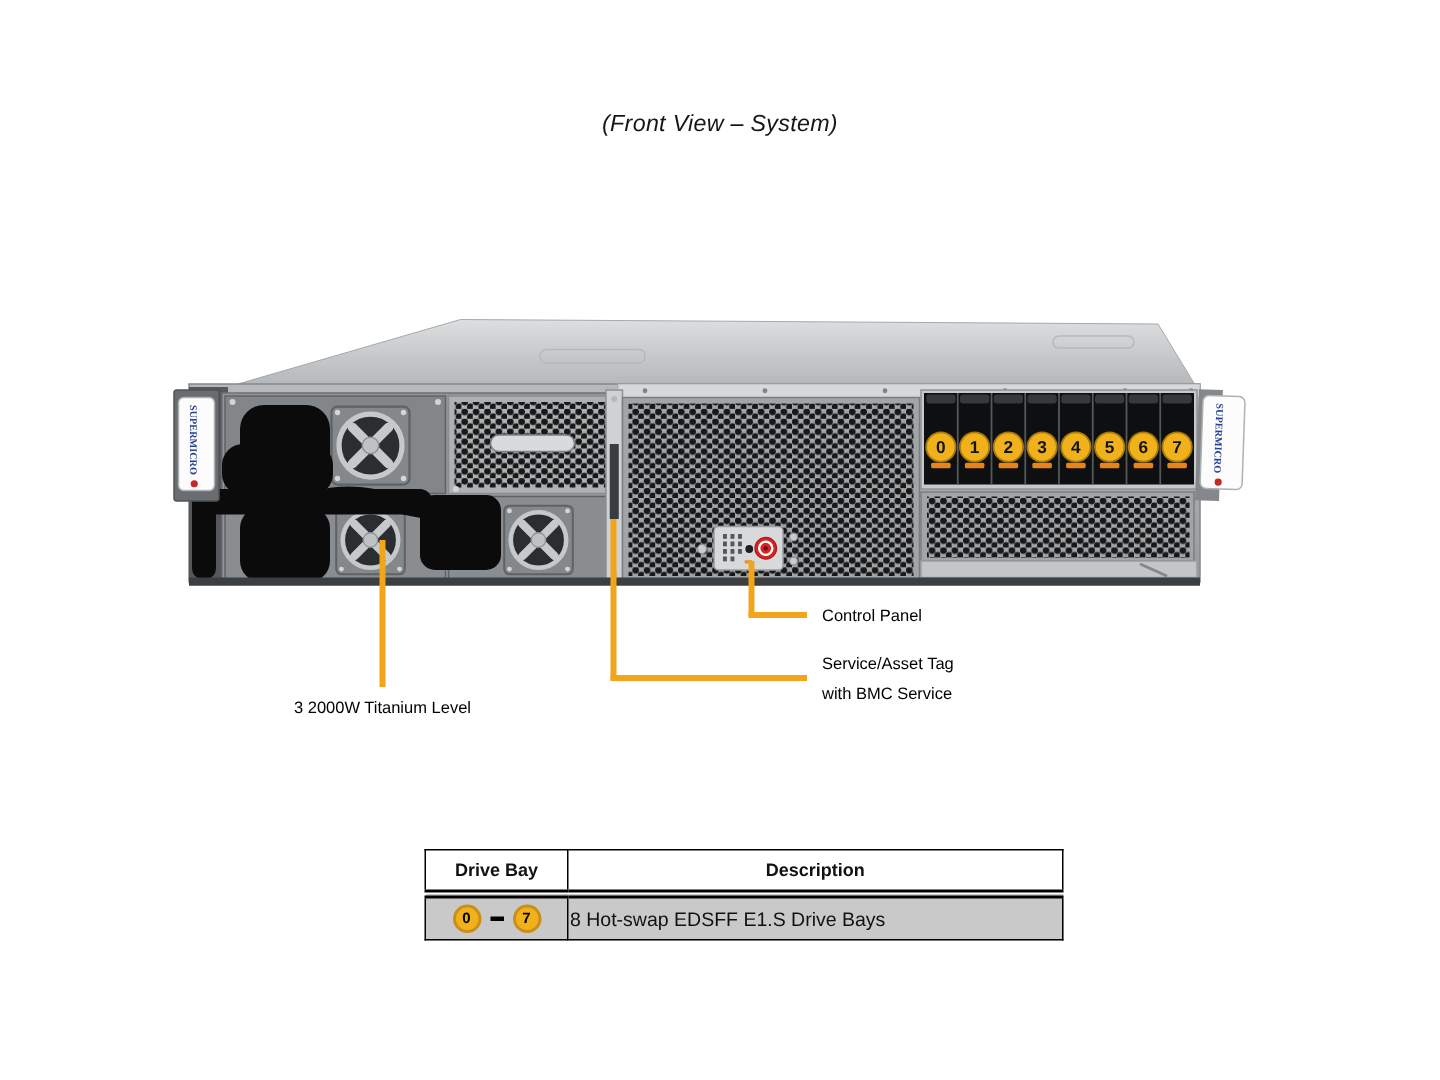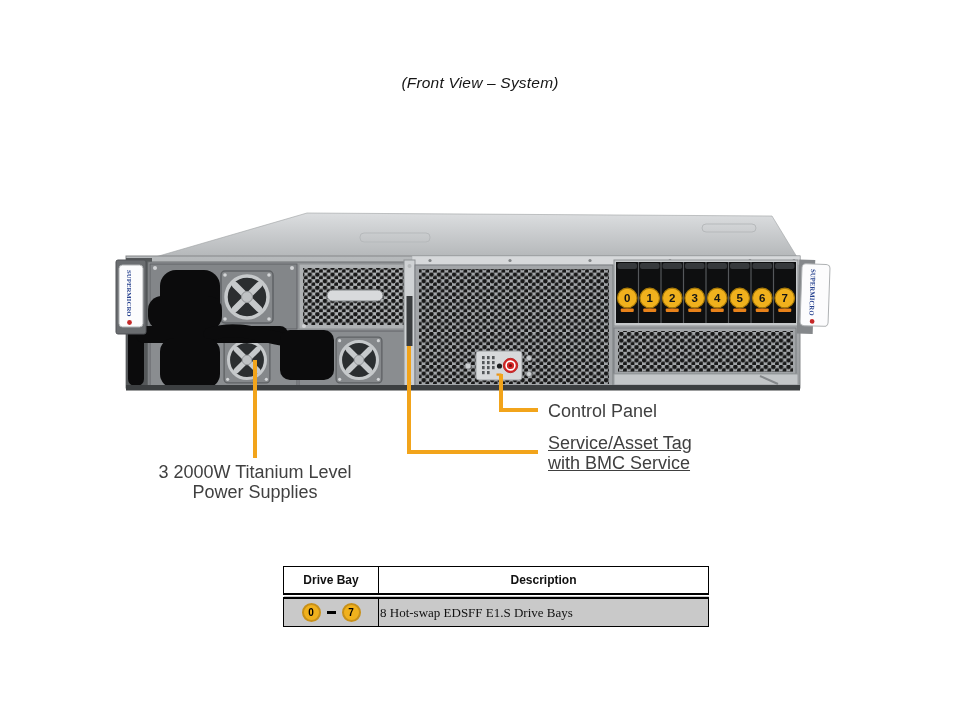--- a/index.html
+++ b/index.html
@@ -4,30 +4,30 @@
 <style>
   html,body{margin:0;padding:0;background:#ffffff;}
   .page{position:relative;width:960px;height:720px;background:#ffffff;overflow:hidden;
         font-family:"Liberation Sans",sans-serif;color:#111;}
   .title{position:absolute;left:0;right:0;top:74px;text-align:center;
          font-size:15.5px;font-style:italic;color:#161616;letter-spacing:.2px;}
   .server-svg{position:absolute;left:110px;top:200px;}
   .callout{position:absolute;background:var(--callout,#F2A41B);}
   .callout.v{width:3.5px;}
   .callout.h{height:3.5px;}
-  .lbl{position:absolute;font-size:18px;line-height:19.5px;color:#404040;}
+  .lbl{position:absolute;font-size:11px;line-height:19.5px;color:#000000;}
   .lbl.center{text-align:center;}
   
   .bay-table{position:absolute;left:283px;top:566px;border-collapse:collapse;table-layout:fixed;}
   .bay-table th,.bay-table td{border:1.6px solid #000;}
   .bay-table th{background:#fff;font-size:12px;font-weight:bold;height:26px;
                 border-bottom:6px double #000;padding:0 4px;}
   .bay-table td{background:var(--table-row-bg,#C9C9C9);height:25px;font-size:13px;}
   .bay-table td.range{text-align:center;}
-  .bay-table td.desc{font-family:Liberation Serif, serif;}
+  .bay-table td.desc{}
   .badge{display:inline-block;width:15px;height:15px;border-radius:50%;
          background:var(--bay-badge,#F0B11D);border:2px solid #C89018;
          font-size:10px;font-weight:bold;line-height:15px;text-align:center;color:#000;
          vertical-align:middle;}
   .range-dash{display:inline-block;width:9px;height:3px;background:#000;margin:0 6px;
               vertical-align:middle;}
   
   .bay-num{font-family:"Liberation Sans",sans-serif;font-size:11.5px;font-weight:bold;
            text-anchor:middle;fill:#141414;}
   .brand-text{font-family:"Liberation Serif",serif;font-size:6.8px;font-weight:bold;
@@ -227,27 +227,26 @@
     </g>
   </svg>
 
   <div class="callout v" style="left:253px;top:360px;height:98px;"></div>
   <div class="callout v" style="left:407px;top:346px;height:107px;"></div>
   <div class="callout h" style="left:407px;top:450px;width:131px;"></div>
   <div class="callout v" style="left:499px;top:374px;height:37px;"></div>
   <div class="callout h" style="left:499px;top:408px;width:39px;"></div>
 
   <div class="lbl" style="left:548px;top:402px;">Control Panel</div>
-  <div class="lbl" style="left:548px;top:434px;text-decoration:underline;">
+  <div class="lbl" style="left:548px;top:434px;">
     <div>Service/Asset Tag</div>
     <div>with BMC Service</div>
   </div>
   <div class="lbl center" style="left:135px;top:463px;width:240px;">
     <div>3 2000W Titanium Level</div>
-    <div>Power Supplies</div>
   </div>
 
   <table class="bay-table">
     <colgroup>
         <col style="width:95px">
         <col style="width:330px">
       </colgroup>
     <tbody>
         <tr>
       <th>Drive Bay</th>

